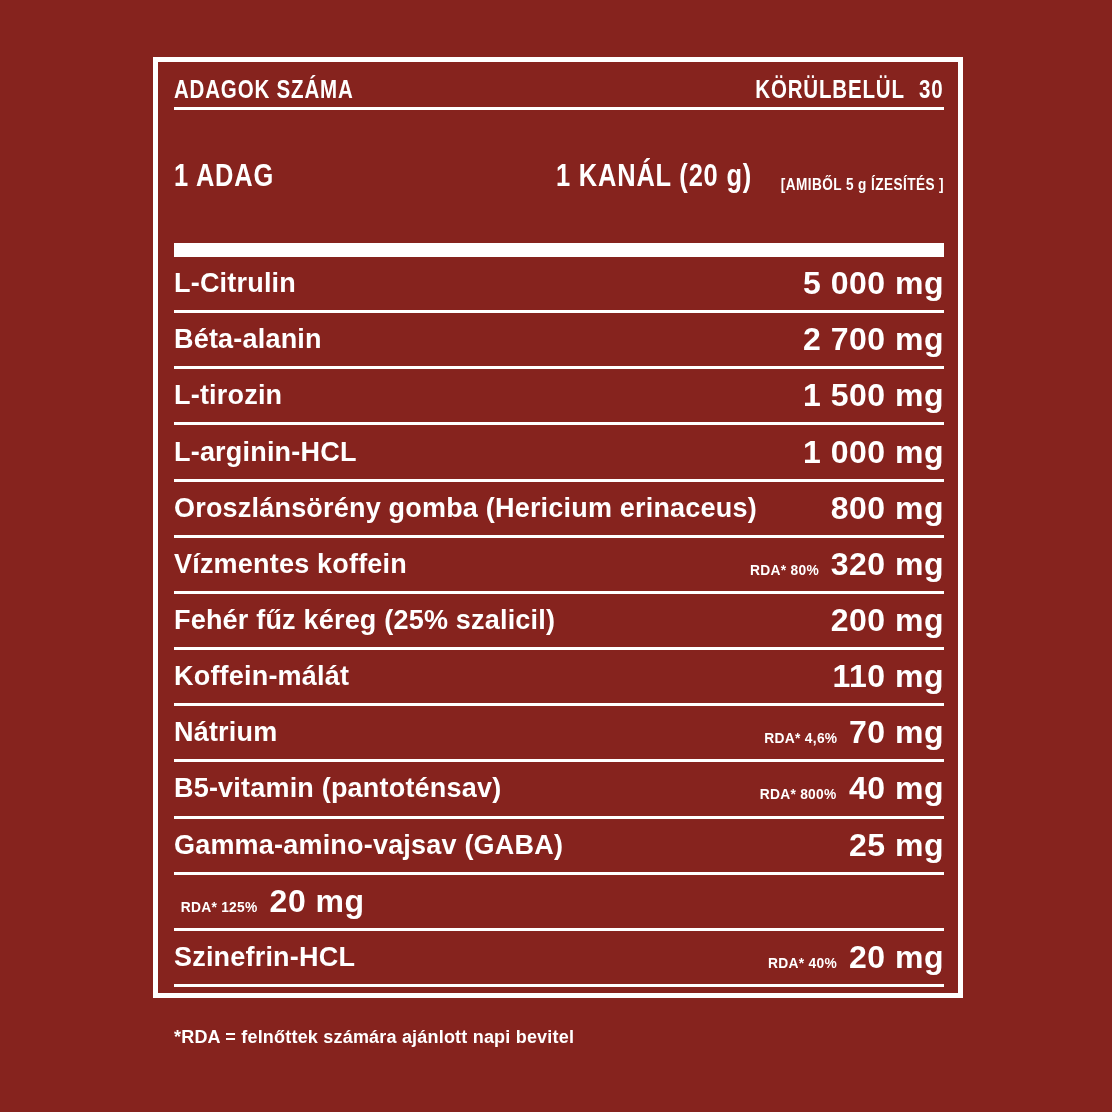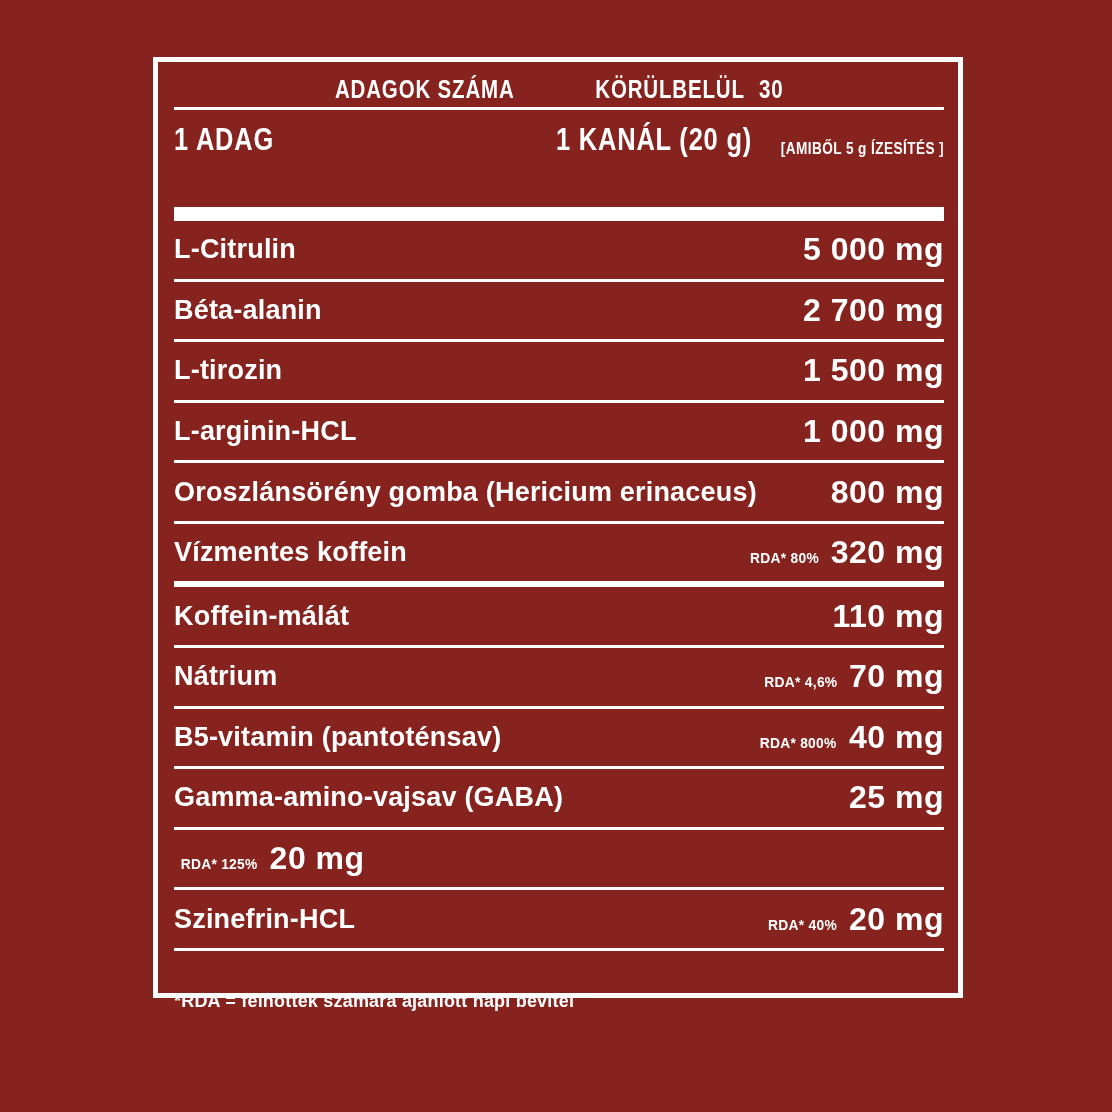--- a/index.html
+++ b/index.html
@@ -18,36 +18,37 @@
     border: 5px solid var(--fg, #FFFFFF);
     box-sizing: border-box;
     display: flex; flex-direction: column;
     padding: 0 14px 0 16px;
   }
   .divider { height: 3px; background: var(--fg, #FFFFFF); flex: none; }
   .bar { height: 14px; background: var(--fg, #FFFFFF); flex: none; }
 
   .hr1 {
     height: 45px; flex: none; box-sizing: border-box;
-    display: flex; justify-content: center; align-items: center;
+    display: flex; justify-content: space-between; align-items: center;
     padding-top: 10px;
   }
   .hr1 .left {
     font-size: 25px; letter-spacing: 1px; white-space: nowrap;
     display: inline-block; transform: scaleX(.82); transform-origin: left center;
   }
   .hr1 .right {
     font-size: 25px; letter-spacing: 1px; word-spacing: 10px; white-space: nowrap;
     display: inline-block; transform: scaleX(.82); transform-origin: right center;
   }
 
   .hr2 {
     height: 97px; flex: none; box-sizing: border-box;
     display: flex; justify-content: space-between; align-items: flex-start;
     padding-top: 12px;
+    margin-top: 36px;
   }
   .hr2 .left {
     font-size: 31px; letter-spacing: 1px; white-space: nowrap;
     display: inline-block; transform: scaleX(.82); transform-origin: left top;
   }
   .hr2 .rcol { display: flex; align-items: flex-end; }
   .hr2 .value {
     font-size: 31px; letter-spacing: 1px; white-space: nowrap;
     display: inline-block; transform: scaleX(.82); transform-origin: right top;
   }
@@ -144,20 +145,27 @@
 
     <div class="row">
       <span class="name">Vízmentes koffein</span>
       <span class="amount-group">
         <span class="rda">RDA* 80%</span>
         <span class="amount">320 mg</span>
       </span>
     </div>
     <div class="divider"></div>
 
+    <div class="row">
+      <span class="name">Fehér fűz kéreg (25% szalicil)</span>
+      <span class="amount-group">
+
+        <span class="amount">200 mg</span>
+      </span>
+    </div>
     <div class="divider"></div>
 
     <div class="row">
       <span class="name">Koffein-málát</span>
       <span class="amount-group">
 
         <span class="amount">110 mg</span>
       </span>
     </div>
     <div class="divider"></div>

